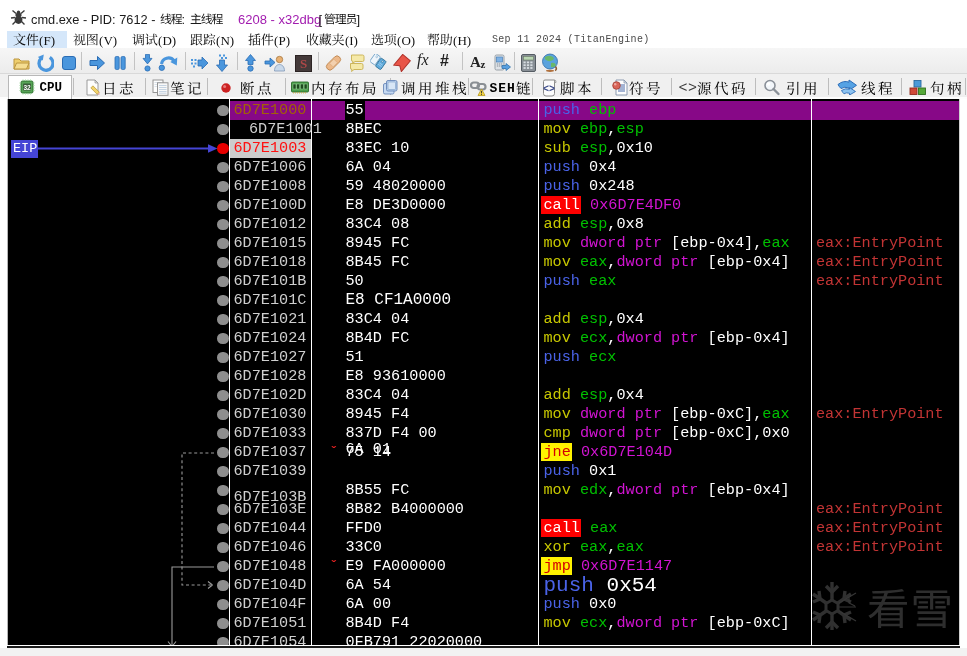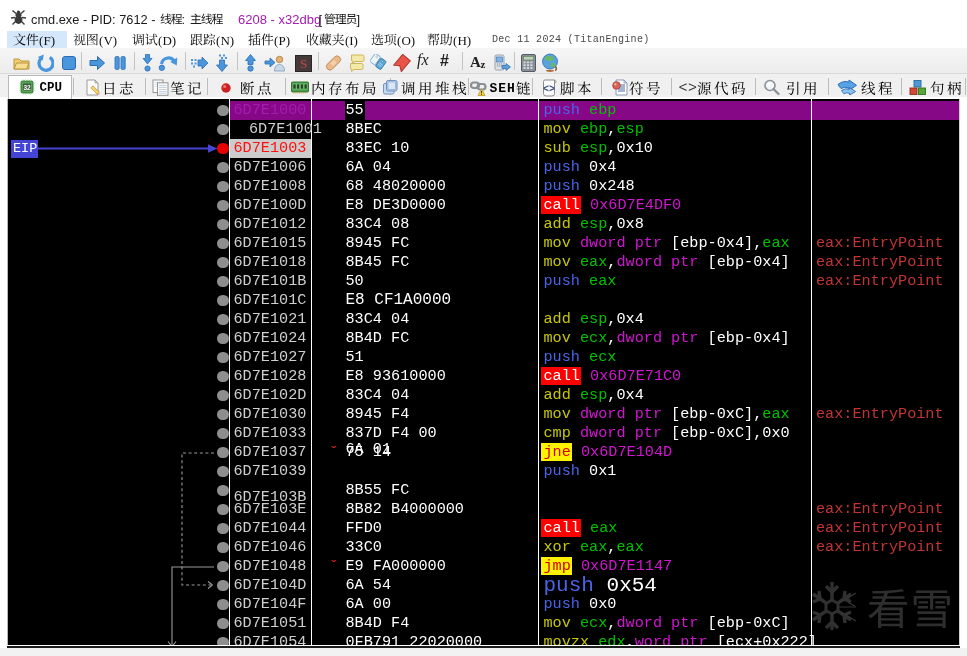--- a/index.html
+++ b/index.html
@@ -65,21 +65,21 @@
 <svg style="position:absolute;left:371px;top:33px" width="25.8" height="13" viewBox="0 -880 1985 1000" fill="#111">
       <use href="#s9009"></use>
       <use href="#s9879" x="985"></use>
     </svg>
 <div style="position:absolute;left:397.1px;top:32.8px;font:400 13px 'Liberation Serif';color:#111;white-space:pre">(O)</div>
 <svg style="position:absolute;left:427px;top:33px" width="25.8" height="13" viewBox="0 -880 1985 1000" fill="#111">
       <use href="#s5E2E"></use>
       <use href="#s52A9" x="985"></use>
     </svg>
 <div style="position:absolute;left:453.1px;top:32.8px;font:400 13px 'Liberation Serif';color:#111;white-space:pre">(H)</div>
-<div style="position:absolute;left:492px;top:34.2px;font:400 10px 'Liberation Mono';color:#4a4a4a;letter-spacing:0.3px;white-space:pre">Dec 11 2024 (TitanEngine)</div>
+<div style="position:absolute;left:492px;top:34.2px;font:400 10px 'Liberation Mono';color:#4a4a4a;letter-spacing:0.3px;white-space:pre">Sep 11 2024 (TitanEngine)</div>
 <div style="position:absolute;left:0px;top:48px;width:967px;height:26px;background:linear-gradient(#f6f6f6,#ececec);border-bottom:1px solid #d9d9d9"></div>
 <svg style="position:absolute;left:13px;top:55px" width="17" height="16" viewBox="0 0 17 16">
       <path d="M1 4 L6 4 L8 6 L16 6 L16 14 L1 14 Z" fill="#efcf6e" stroke="#bb953e" stroke-width="1"></path>
       <path d="M1 14 L3.5 8 L16 8 L13.5 14 Z" fill="#f5dd92" stroke="#bb953e" stroke-width="1"></path>
     </svg>
 <svg style="position:absolute;left:36px;top:54px" width="18" height="18" viewBox="0 0 18 18">
       <path d="M13.8 3.4 A7 7 0 1 1 5 4.4" fill="none" stroke="#4a96dd" stroke-width="3.3"></path>
       <path d="M7.8 0.6 L6.8 6.4 L1.8 3 Z" fill="#4a96dd"></path>
     </svg>
 <svg style="position:absolute;left:61px;top:55px" width="16" height="16" viewBox="0 0 16 16">
@@ -365,35 +365,35 @@
     </svg>
 <div style="position:absolute;left:8px;top:99px;width:951px;height:545.6px;background:#000;"></div>
 <div style="position:absolute;left:7px;top:99px;width:1.2px;height:545.6px;background:#b5b5b5;"></div>
 <div style="position:absolute;left:959px;top:99px;width:1px;height:546px;background:#d0d0d0;"></div>
 <div style="position:absolute;left:230px;top:101px;width:729px;height:19px;background:#870887;"></div>
 <div style="position:absolute;left:230px;top:139px;width:80.5px;height:19px;background:#cccccc;"></div>
 <div style="position:absolute;left:228.6px;top:99px;width:1.6px;height:545.6px;background:#fff;"></div>
 <div style="position:absolute;left:310.5px;top:99px;width:1.6px;height:545.6px;background:#fff;"></div>
 <div style="position:absolute;left:537.5px;top:99px;width:1.6px;height:545.6px;background:#fff;"></div>
 <div style="position:absolute;left:810.5px;top:99px;width:1.6px;height:545.6px;background:#fff;"></div>
-<div class="mono" style="position:absolute;left:233.5px;top:101px;font-size:15.2px;line-height:19px;color:#a21caf;white-space:pre">6D7E1000</div>
+<div class="mono" style="position:absolute;left:233.5px;top:101px;font-size:15.2px;line-height:19px;color:#a16207;white-space:pre">6D7E1000</div>
 <div style="position:absolute;left:344.5px;top:101px;width:20.24px;height:19px;background:#000;"></div>
 <div class="mono" style="position:absolute;left:345.5px;top:101px;font-size:15.2px;line-height:19px;color:#ffffff;white-space:pre">55</div>
 <div class="mono" style="position:absolute;left:543.5px;top:101px;font-size:15.2px;line-height:19px;color:#fff;white-space:pre"><span style="color:#4a63e8">push</span><span style="color:#ffffff"> </span><span style="color:#00c000">ebp</span></div>
 <div class="mono" style="position:absolute;left:249px;top:120px;font-size:15.2px;line-height:19px;color:#cfcfcf;white-space:pre">6D7E1001</div>
 <div class="mono" style="position:absolute;left:345.5px;top:120px;font-size:15.2px;line-height:19px;color:#ffffff;white-space:pre">8BEC</div>
 <div class="mono" style="position:absolute;left:543.5px;top:120px;font-size:15.2px;line-height:19px;color:#fff;white-space:pre"><span style="color:#c8c800">mov</span><span style="color:#ffffff"> </span><span style="color:#00c000">ebp</span><span style="color:#ffffff">,</span><span style="color:#00c000">esp</span></div>
 <div class="mono" style="position:absolute;left:233.5px;top:139px;font-size:15.2px;line-height:19px;color:#ff1010;white-space:pre">6D7E1003</div>
 <div class="mono" style="position:absolute;left:345.5px;top:139px;font-size:15.2px;line-height:19px;color:#ffffff;white-space:pre">83EC 10</div>
 <div class="mono" style="position:absolute;left:543.5px;top:139px;font-size:15.2px;line-height:19px;color:#fff;white-space:pre"><span style="color:#c8c800">sub</span><span style="color:#ffffff"> </span><span style="color:#00c000">esp</span><span style="color:#ffffff">,</span><span style="color:#ffffff">0x10</span></div>
 <div class="mono" style="position:absolute;left:233.5px;top:158px;font-size:15.2px;line-height:19px;color:#cfcfcf;white-space:pre">6D7E1006</div>
 <div class="mono" style="position:absolute;left:345.5px;top:158px;font-size:15.2px;line-height:19px;color:#ffffff;white-space:pre">6A 04</div>
 <div class="mono" style="position:absolute;left:543.5px;top:158px;font-size:15.2px;line-height:19px;color:#fff;white-space:pre"><span style="color:#4a63e8">push</span><span style="color:#ffffff"> </span><span style="color:#ffffff">0x4</span></div>
 <div class="mono" style="position:absolute;left:233.5px;top:177px;font-size:15.2px;line-height:19px;color:#cfcfcf;white-space:pre">6D7E1008</div>
-<div class="mono" style="position:absolute;left:345.5px;top:177px;font-size:15.2px;line-height:19px;color:#ffffff;white-space:pre">68 48020000</div>
+<div class="mono" style="position:absolute;left:345.5px;top:177px;font-size:15.2px;line-height:19px;color:#ffffff;white-space:pre">59 48020000</div>
 <div class="mono" style="position:absolute;left:543.5px;top:177px;font-size:15.2px;line-height:19px;color:#fff;white-space:pre"><span style="color:#4a63e8">push</span><span style="color:#ffffff"> </span><span style="color:#ffffff">0x248</span></div>
 <div class="mono" style="position:absolute;left:233.5px;top:196px;font-size:15.2px;line-height:19px;color:#cfcfcf;white-space:pre">6D7E100D</div>
 <div class="mono" style="position:absolute;left:345.5px;top:196px;font-size:15.2px;line-height:19px;color:#ffffff;white-space:pre">E8 DE3D0000</div>
 <div class="mono" style="position:absolute;left:543.5px;top:196px;font-size:15.2px;line-height:19px;color:#fff;white-space:pre"><span style="background:#fe0000;color:#fff;padding:0 1px 0 3px;margin-left:-3px">call</span><span style="color:#ffffff"> </span><span style="color:#d214d2">0x6D7E4DF0</span></div>
 <div class="mono" style="position:absolute;left:233.5px;top:215px;font-size:15.2px;line-height:19px;color:#cfcfcf;white-space:pre">6D7E1012</div>
 <div class="mono" style="position:absolute;left:345.5px;top:215px;font-size:15.2px;line-height:19px;color:#ffffff;white-space:pre">83C4 08</div>
 <div class="mono" style="position:absolute;left:543.5px;top:215px;font-size:15.2px;line-height:19px;color:#fff;white-space:pre"><span style="color:#c8c800">add</span><span style="color:#ffffff"> </span><span style="color:#00c000">esp</span><span style="color:#ffffff">,</span><span style="color:#ffffff">0x8</span></div>
 <div class="mono" style="position:absolute;left:233.5px;top:234px;font-size:15.2px;line-height:19px;color:#cfcfcf;white-space:pre">6D7E1015</div>
 <div class="mono" style="position:absolute;left:345.5px;top:234px;font-size:15.2px;line-height:19px;color:#ffffff;white-space:pre">8945 FC</div>
 <div class="mono" style="position:absolute;left:543.5px;top:234px;font-size:15.2px;line-height:19px;color:#fff;white-space:pre"><span style="color:#c8c800">mov</span><span style="color:#ffffff"> </span><span style="color:#d214d2">dword ptr</span><span style="color:#ffffff"> [ebp-0x4]</span><span style="color:#ffffff">,</span><span style="color:#00c000">eax</span></div>
@@ -412,40 +412,40 @@
 <div class="mono" style="position:absolute;left:345.5px;top:310px;font-size:15.2px;line-height:19px;color:#ffffff;white-space:pre">83C4 04</div>
 <div class="mono" style="position:absolute;left:543.5px;top:310px;font-size:15.2px;line-height:19px;color:#fff;white-space:pre"><span style="color:#c8c800">add</span><span style="color:#ffffff"> </span><span style="color:#00c000">esp</span><span style="color:#ffffff">,</span><span style="color:#ffffff">0x4</span></div>
 <div class="mono" style="position:absolute;left:233.5px;top:329px;font-size:15.2px;line-height:19px;color:#cfcfcf;white-space:pre">6D7E1024</div>
 <div class="mono" style="position:absolute;left:345.5px;top:329px;font-size:15.2px;line-height:19px;color:#ffffff;white-space:pre">8B4D FC</div>
 <div class="mono" style="position:absolute;left:543.5px;top:329px;font-size:15.2px;line-height:19px;color:#fff;white-space:pre"><span style="color:#c8c800">mov</span><span style="color:#ffffff"> </span><span style="color:#00c000">ecx</span><span style="color:#ffffff">,</span><span style="color:#d214d2">dword ptr</span><span style="color:#ffffff"> [ebp-0x4]</span></div>
 <div class="mono" style="position:absolute;left:233.5px;top:348px;font-size:15.2px;line-height:19px;color:#cfcfcf;white-space:pre">6D7E1027</div>
 <div class="mono" style="position:absolute;left:345.5px;top:348px;font-size:15.2px;line-height:19px;color:#ffffff;white-space:pre">51</div>
 <div class="mono" style="position:absolute;left:543.5px;top:348px;font-size:15.2px;line-height:19px;color:#fff;white-space:pre"><span style="color:#4a63e8">push</span><span style="color:#ffffff"> </span><span style="color:#00c000">ecx</span></div>
 <div class="mono" style="position:absolute;left:233.5px;top:367px;font-size:15.2px;line-height:19px;color:#cfcfcf;white-space:pre">6D7E1028</div>
 <div class="mono" style="position:absolute;left:345.5px;top:367px;font-size:15.2px;line-height:19px;color:#ffffff;white-space:pre">E8 93610000</div>
-<div class="mono" style="position:absolute;left:543.5px;top:367px;font-size:15.2px;line-height:19px;color:#fff;white-space:pre"><span style="background:#fe0000;color:#fff;padding:0 1px 0 3px;margin-left:-3px">call</span><span style="color:#ffffff"> </span><span style="color:#d214d2">0x6D7E71C0</span></div>
 <div class="mono" style="position:absolute;left:233.5px;top:386px;font-size:15.2px;line-height:19px;color:#cfcfcf;white-space:pre">6D7E102D</div>
 <div class="mono" style="position:absolute;left:345.5px;top:386px;font-size:15.2px;line-height:19px;color:#ffffff;white-space:pre">83C4 04</div>
 <div class="mono" style="position:absolute;left:543.5px;top:386px;font-size:15.2px;line-height:19px;color:#fff;white-space:pre"><span style="color:#c8c800">add</span><span style="color:#ffffff"> </span><span style="color:#00c000">esp</span><span style="color:#ffffff">,</span><span style="color:#ffffff">0x4</span></div>
 <div class="mono" style="position:absolute;left:233.5px;top:405px;font-size:15.2px;line-height:19px;color:#cfcfcf;white-space:pre">6D7E1030</div>
 <div class="mono" style="position:absolute;left:345.5px;top:405px;font-size:15.2px;line-height:19px;color:#ffffff;white-space:pre">8945 F4</div>
 <div class="mono" style="position:absolute;left:543.5px;top:405px;font-size:15.2px;line-height:19px;color:#fff;white-space:pre"><span style="color:#c8c800">mov</span><span style="color:#ffffff"> </span><span style="color:#d214d2">dword ptr</span><span style="color:#ffffff"> [ebp-0xC]</span><span style="color:#ffffff">,</span><span style="color:#00c000">eax</span></div>
 <div class="mono" style="position:absolute;left:816px;top:405px;font-size:15.2px;line-height:19px;color:#c23434;white-space:pre">eax:EntryPoint</div>
 <div class="mono" style="position:absolute;left:233.5px;top:424px;font-size:15.2px;line-height:19px;color:#cfcfcf;white-space:pre">6D7E1033</div>
 <div class="mono" style="position:absolute;left:345.5px;top:424px;font-size:15.2px;line-height:19px;color:#ffffff;white-space:pre">837D F4 00</div>
 <div class="mono" style="position:absolute;left:543.5px;top:424px;font-size:15.2px;line-height:19px;color:#fff;white-space:pre"><span style="color:#c8c800">cmp</span><span style="color:#ffffff"> </span><span style="color:#d214d2">dword ptr</span><span style="color:#ffffff"> [ebp-0xC]</span><span style="color:#ffffff">,</span><span style="color:#ffffff">0x0</span></div>
 <div class="mono" style="position:absolute;left:233.5px;top:443px;font-size:15.2px;line-height:19px;color:#cfcfcf;white-space:pre">6D7E1037</div>
 <div style="position:absolute;left:331.5px;top:444px;font:700 13px 'Liberation Sans';color:#e02020;white-space:pre">ˇ</div>
 <div class="mono" style="position:absolute;left:345.5px;top:443px;font-size:15.2px;line-height:19px;color:#ffffff;white-space:pre">75 14</div>
 <div class="mono" style="position:absolute;left:543.5px;top:443px;font-size:15.2px;line-height:19px;color:#fff;white-space:pre"><span style="background:#fff200;color:#d40000;padding:0 1px 0 3px;margin-left:-3px">jne</span><span style="color:#ffffff"> </span><span style="color:#d214d2">0x6D7E104D</span></div>
 <div class="mono" style="position:absolute;left:233.5px;top:462px;font-size:15.2px;line-height:19px;color:#cfcfcf;white-space:pre">6D7E1039</div>
 <div class="mono" style="position:absolute;left:345.5px;top:440px;font-size:15.2px;line-height:19px;color:#ffffff;white-space:pre">6A 01</div>
 <div class="mono" style="position:absolute;left:543.5px;top:462px;font-size:15.2px;line-height:19px;color:#fff;white-space:pre"><span style="color:#4a63e8">push</span><span style="color:#ffffff"> </span><span style="color:#ffffff">0x1</span></div>
 <div class="mono" style="position:absolute;left:233.5px;top:488px;font-size:15.2px;line-height:19px;color:#cfcfcf;white-space:pre">6D7E103B</div>
 <div class="mono" style="position:absolute;left:345.5px;top:481px;font-size:15.2px;line-height:19px;color:#ffffff;white-space:pre">8B55 FC</div>
+<div class="mono" style="position:absolute;left:543.5px;top:481px;font-size:15.2px;line-height:19px;color:#fff;white-space:pre"><span style="color:#c8c800">mov</span><span style="color:#ffffff"> </span><span style="color:#00c000">edx</span><span style="color:#ffffff">,</span><span style="color:#d214d2">dword ptr</span><span style="color:#ffffff"> [ebp-0x4]</span></div>
 <div class="mono" style="position:absolute;left:233.5px;top:500px;font-size:15.2px;line-height:19px;color:#cfcfcf;white-space:pre">6D7E103E</div>
 <div class="mono" style="position:absolute;left:345.5px;top:500px;font-size:15.2px;line-height:19px;color:#ffffff;white-space:pre">8B82 B4000000</div>
 <div class="mono" style="position:absolute;left:816px;top:500px;font-size:15.2px;line-height:19px;color:#c23434;white-space:pre">eax:EntryPoint</div>
 <div class="mono" style="position:absolute;left:233.5px;top:519px;font-size:15.2px;line-height:19px;color:#cfcfcf;white-space:pre">6D7E1044</div>
 <div class="mono" style="position:absolute;left:345.5px;top:519px;font-size:15.2px;line-height:19px;color:#ffffff;white-space:pre">FFD0</div>
 <div class="mono" style="position:absolute;left:543.5px;top:519px;font-size:15.2px;line-height:19px;color:#fff;white-space:pre"><span style="background:#fe0000;color:#fff;padding:0 1px 0 3px;margin-left:-3px">call</span><span style="color:#ffffff"> </span><span style="color:#00c000">eax</span></div>
 <div class="mono" style="position:absolute;left:816px;top:519px;font-size:15.2px;line-height:19px;color:#c23434;white-space:pre">eax:EntryPoint</div>
 <div class="mono" style="position:absolute;left:233.5px;top:538px;font-size:15.2px;line-height:19px;color:#cfcfcf;white-space:pre">6D7E1046</div>
 <div class="mono" style="position:absolute;left:345.5px;top:538px;font-size:15.2px;line-height:19px;color:#ffffff;white-space:pre">33C0</div>
 <div class="mono" style="position:absolute;left:543.5px;top:538px;font-size:15.2px;line-height:19px;color:#fff;white-space:pre"><span style="color:#c8c800">xor</span><span style="color:#ffffff"> </span><span style="color:#00c000">eax</span><span style="color:#ffffff">,</span><span style="color:#00c000">eax</span></div>
@@ -458,21 +458,20 @@
 <div class="mono" style="position:absolute;left:345.5px;top:576px;font-size:15.2px;line-height:19px;color:#ffffff;white-space:pre">6A 54</div>
 <div class="mono" style="position:absolute;left:543.5px;top:576px;font-size:21px;line-height:19px;color:#fff;white-space:pre"><span style="color:#4a63e8">push</span><span style="color:#ffffff"> </span><span style="color:#ffffff">0x54</span></div>
 <div class="mono" style="position:absolute;left:233.5px;top:595px;font-size:15.2px;line-height:19px;color:#cfcfcf;white-space:pre">6D7E104F</div>
 <div class="mono" style="position:absolute;left:345.5px;top:595px;font-size:15.2px;line-height:19px;color:#ffffff;white-space:pre">6A 00</div>
 <div class="mono" style="position:absolute;left:543.5px;top:595px;font-size:15.2px;line-height:19px;color:#fff;white-space:pre"><span style="color:#4a63e8">push</span><span style="color:#ffffff"> </span><span style="color:#ffffff">0x0</span></div>
 <div class="mono" style="position:absolute;left:233.5px;top:614px;font-size:15.2px;line-height:19px;color:#cfcfcf;white-space:pre">6D7E1051</div>
 <div class="mono" style="position:absolute;left:345.5px;top:614px;font-size:15.2px;line-height:19px;color:#ffffff;white-space:pre">8B4D F4</div>
 <div class="mono" style="position:absolute;left:543.5px;top:614px;font-size:15.2px;line-height:19px;color:#fff;white-space:pre"><span style="color:#c8c800">mov</span><span style="color:#ffffff"> </span><span style="color:#00c000">ecx</span><span style="color:#ffffff">,</span><span style="color:#d214d2">dword ptr</span><span style="color:#ffffff"> [ebp-0xC]</span></div>
 <div class="mono" style="position:absolute;left:233.5px;top:633px;font-size:15.2px;line-height:19px;color:#cfcfcf;white-space:pre">6D7E1054</div>
 <div class="mono" style="position:absolute;left:345.5px;top:633px;font-size:15.2px;line-height:19px;color:#ffffff;white-space:pre">0FB791 22020000</div>
-<div class="mono" style="position:absolute;left:543.5px;top:633px;font-size:15.2px;line-height:19px;color:#fff;white-space:pre"><span style="color:#c8c800">movzx</span><span style="color:#ffffff"> </span><span style="color:#00c000">edx</span><span style="color:#ffffff">,</span><span style="color:#d214d2">word ptr</span><span style="color:#ffffff"> [ecx+0x222]</span></div>
 <div style="position:absolute;left:217.45px;top:104.75px;width:11.5px;height:11.5px;border-radius:50%;background:#8e8e8e"></div>
 <div style="position:absolute;left:217.45px;top:123.75px;width:11.5px;height:11.5px;border-radius:50%;background:#8e8e8e"></div>
 <div style="position:absolute;left:217.45px;top:142.75px;width:11.5px;height:11.5px;border-radius:50%;background:#e80000"></div>
 <div style="position:absolute;left:217.45px;top:161.75px;width:11.5px;height:11.5px;border-radius:50%;background:#8e8e8e"></div>
 <div style="position:absolute;left:217.45px;top:180.75px;width:11.5px;height:11.5px;border-radius:50%;background:#8e8e8e"></div>
 <div style="position:absolute;left:217.45px;top:199.75px;width:11.5px;height:11.5px;border-radius:50%;background:#8e8e8e"></div>
 <div style="position:absolute;left:217.45px;top:218.75px;width:11.5px;height:11.5px;border-radius:50%;background:#8e8e8e"></div>
 <div style="position:absolute;left:217.45px;top:237.75px;width:11.5px;height:11.5px;border-radius:50%;background:#8e8e8e"></div>
 <div style="position:absolute;left:217.45px;top:256.75px;width:11.5px;height:11.5px;border-radius:50%;background:#8e8e8e"></div>
 <div style="position:absolute;left:217.45px;top:275.75px;width:11.5px;height:11.5px;border-radius:50%;background:#8e8e8e"></div>

